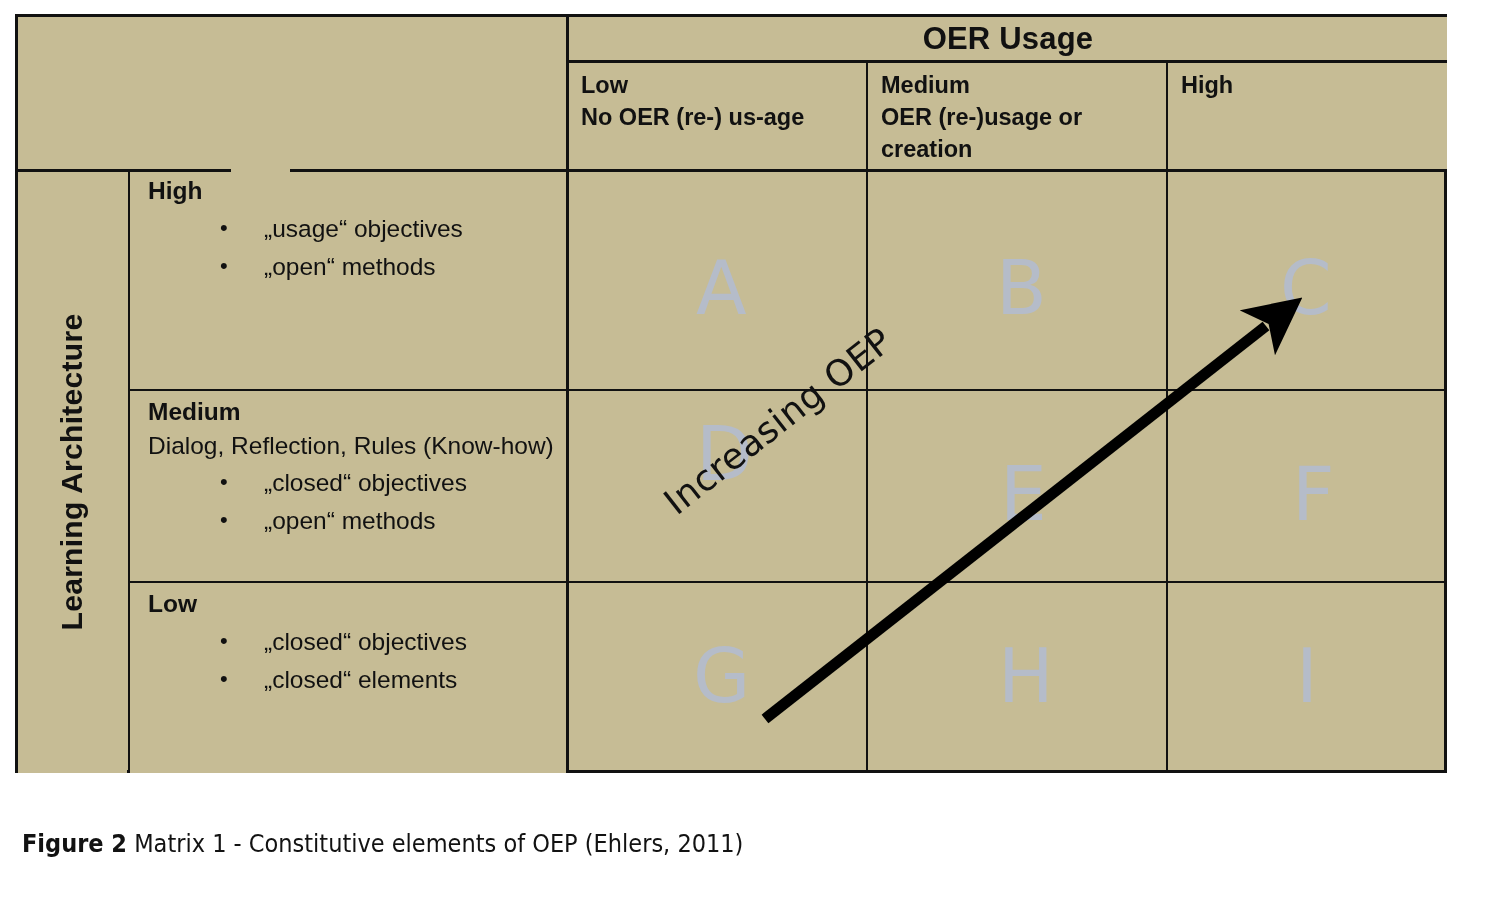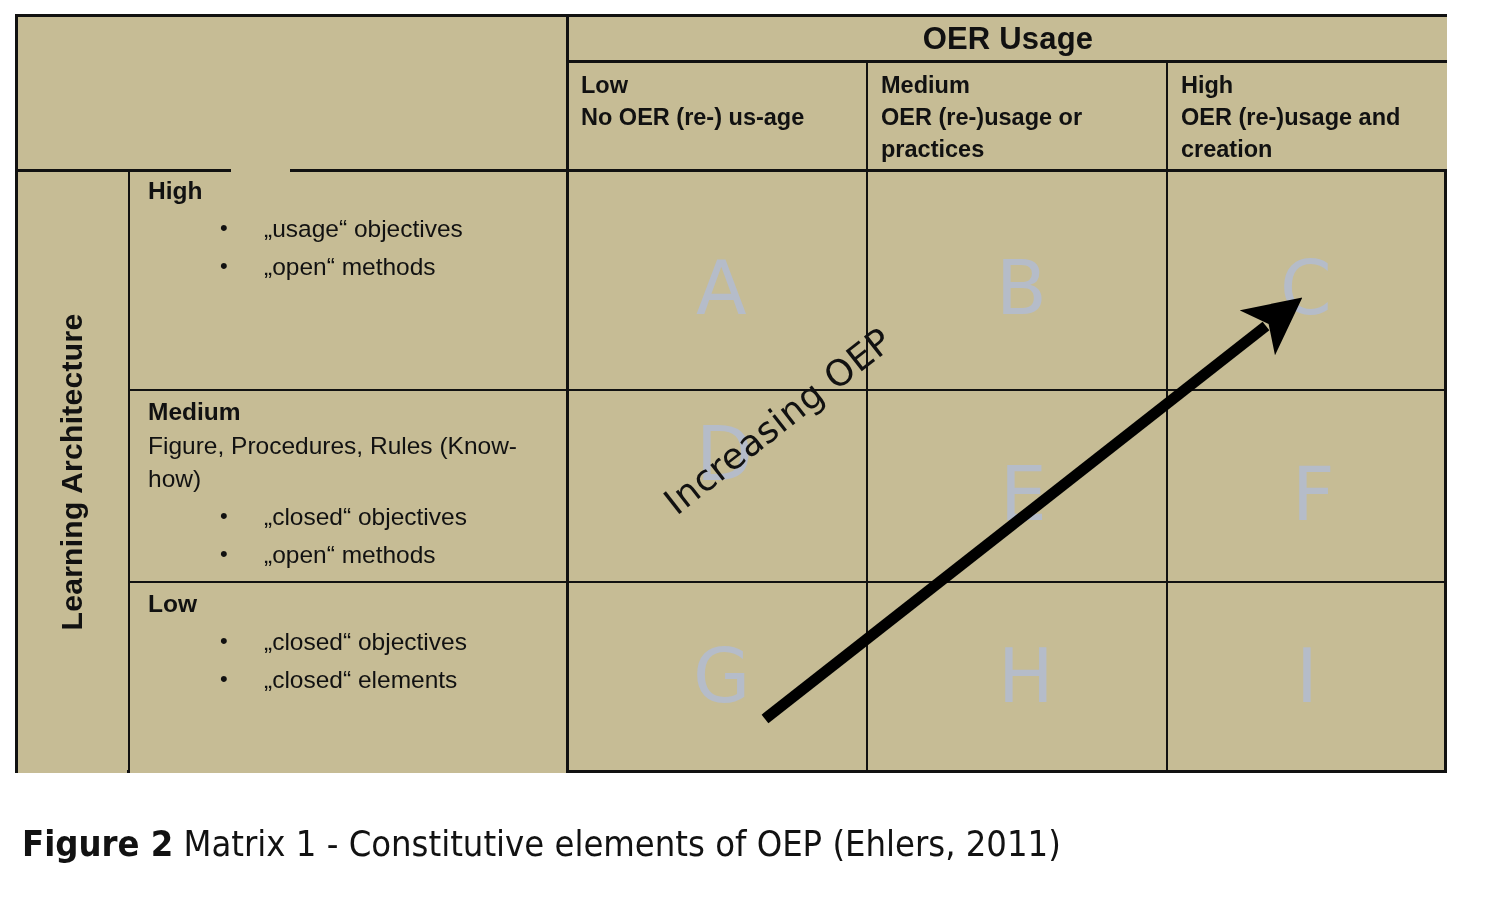--- a/index.html
+++ b/index.html
@@ -160,21 +160,21 @@
     font-family: "DejaVu Sans", "Liberation Sans", sans-serif;
     letter-spacing: .5px;
   }
 
   
   #figure-caption {
     position: absolute;
     left: 22px;
     top: 822px;
     width: 1440px;
-    font-size: 36px;
+    font-size: 25px;
     line-height: 44px;
     color: #121212;
     font-family: "DejaVu Sans", "Liberation Sans", sans-serif;
     font-stretch: condensed;
     white-space: nowrap;
   }
   #figure-caption .cap-bold { font-weight: bold; }
 </style>
 </head>
 <body>
@@ -183,43 +183,42 @@
 
   <div class="cell" id="oer-usage-title">OER Usage</div>
 
   <div class="cell col-head" style="left:551px; top:46px; width:297px; height:107px;">
     <span class="ch-title">Low</span>
     <span class="ch-desc">No OER (re-) us-age</span>
   </div>
 
   <div class="cell col-head" style="left:851px; top:46px; width:297px; height:107px;">
     <span class="ch-title">Medium</span>
-    <span class="ch-desc">OER (re-)usage  or practices</span>
+    <span class="ch-desc">OER (re-)usage  or creation</span>
   </div>
 
   <div class="cell col-head" style="left:1151px; top:46px; width:278px; height:107px;">
     <span class="ch-title">High</span>
-    <span class="ch-desc">OER (re-)usage and creation</span>
   </div>
 
   <div class="cell" id="spine-label">
     <span>Learning Architecture</span>
   </div>
 
   <div class="cell row-desc" style="left:112px; top:153px; width:439px; height:218px;">
     <span class="rd-title">High</span>
     <ul>
       <li>„usage“ objectives</li>
       <li>„open“ methods</li>
     </ul>
   </div>
 
   <div class="cell row-desc" style="left:112px; top:374px; width:439px; height:192px;">
     <span class="rd-title">Medium</span>
-    <span class="rd-body">Figure, Procedures, Rules (Know-how)</span>
+    <span class="rd-body">Dialog, Reflection, Rules (Know-how)</span>
     <ul>
       <li>„closed“ objectives</li>
       <li>„open“ methods</li>
     </ul>
   </div>
 
   <div class="cell row-desc" style="left:112px; top:566px; width:439px; height:190px;">
     <span class="rd-title">Low</span>
     <ul>
       <li>„closed“ objectives</li>

